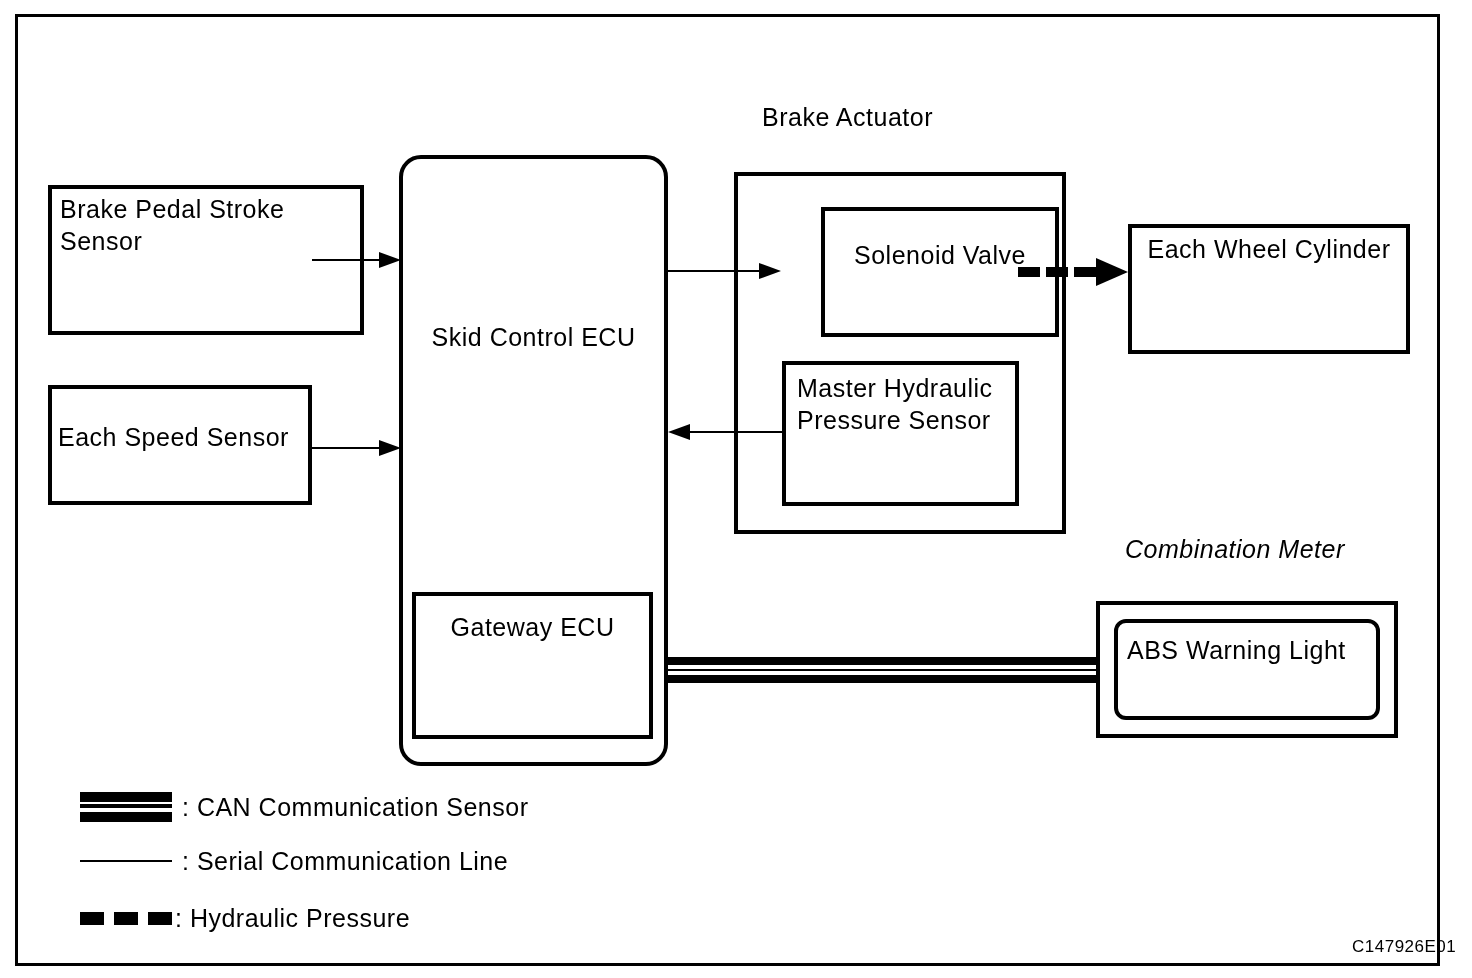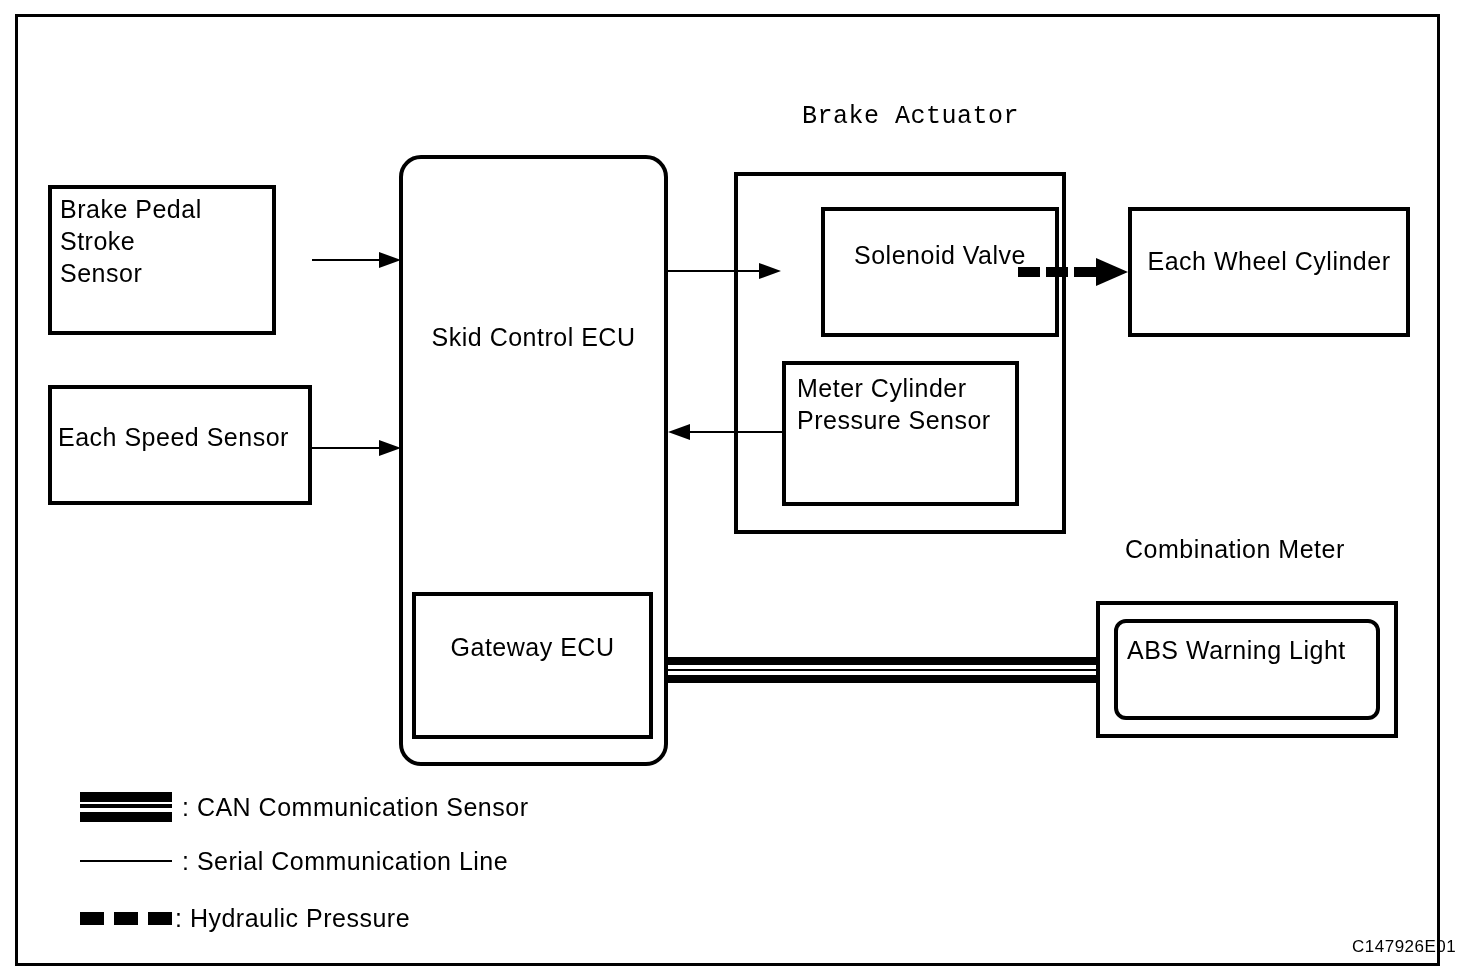--- a/index.html
+++ b/index.html
@@ -35,54 +35,54 @@
   }
   .code-text { font-size:17px; line-height:18px; letter-spacing:0.5px; }
 </style>
 </head>
 <body>
 
 <div class="canvas">
 
   <div class="abs page-border" style="left:15px; top:14px; width:1425px; height:952px;"></div>
 
-  <div class="abs node" style="left:48px; top:185px; width:228px; height:150px; padding:4px 4px 0 8px;">
+  <div class="abs node" style="left:48px; top:185px; width:316px; height:150px; padding:4px 4px 0 8px;">
     <div class="lbl">Brake Pedal Stroke
 Sensor</div>
   </div>
 
   <div class="abs node" style="left:48px; top:385px; width:264px; height:120px; padding:32px 4px 0 6px;">
     <div class="lbl">Each Speed Sensor</div>
   </div>
 
   <div class="abs node node-round" style="left:399px; top:155px; width:269px; height:611px;">
     <div class="lbl abs" style="left:0; right:0; top:162px; text-align:center;">Skid Control ECU</div>
   </div>
 
-  <div class="abs node" style="left:412px; top:592px; width:241px; height:147px; padding-top:35px; text-align:center;">
+  <div class="abs node" style="left:412px; top:592px; width:241px; height:147px; padding-top:15px; text-align:center;">
     <div class="lbl">Gateway ECU</div>
   </div>
 
-  <div class="abs lbl" style="left:802px; top:101px;font-family:Liberation Mono, monospace;">Brake Actuator</div>
+  <div class="abs lbl" style="left:762px; top:101px;">Brake Actuator</div>
   <div class="abs node" style="left:734px; top:172px; width:332px; height:362px;"></div>
 
   <div class="abs node" style="left:781px; top:207px; width:238px; height:130px; padding-top:28px; text-align:center;margin-left:40px;">
     <div class="lbl">Solenoid Valve</div>
   </div>
 
   <div class="abs node" style="left:782px; top:361px; width:237px; height:145px; padding:7px 4px 0 11px;">
-    <div class="lbl">Meter Cylinder
+    <div class="lbl">Master Hydraulic
 Pressure Sensor</div>
   </div>
 
-  <div class="abs node" style="left:1128px; top:207px; width:282px; height:130px; padding-top:34px; text-align:center;">
+  <div class="abs node" style="left:1128px; top:224px; width:282px; height:130px; padding-top:5px; text-align:center;">
     <div class="lbl">Each Wheel Cylinder</div>
   </div>
 
-  <div class="abs lbl" style="left:1125px; top:533px;">Combination Meter</div>
+  <div class="abs lbl" style="left:1125px; top:533px;font-style:italic;">Combination Meter</div>
 
   <div class="abs node" style="left:1096px; top:601px; width:302px; height:137px;"></div>
   <div class="abs node" style="left:1114px; top:619px; width:266px; height:101px; padding:11px 4px 4px 9px;border-radius:12px;">
     <div class="lbl">ABS Warning Light</div>
   </div>
 
   <div>
     <div class="hline" style="left:312px; top:259px; width:68px;"></div>
     <div class="head-right" style="left:379px; top:252px;"></div>
   </div>

